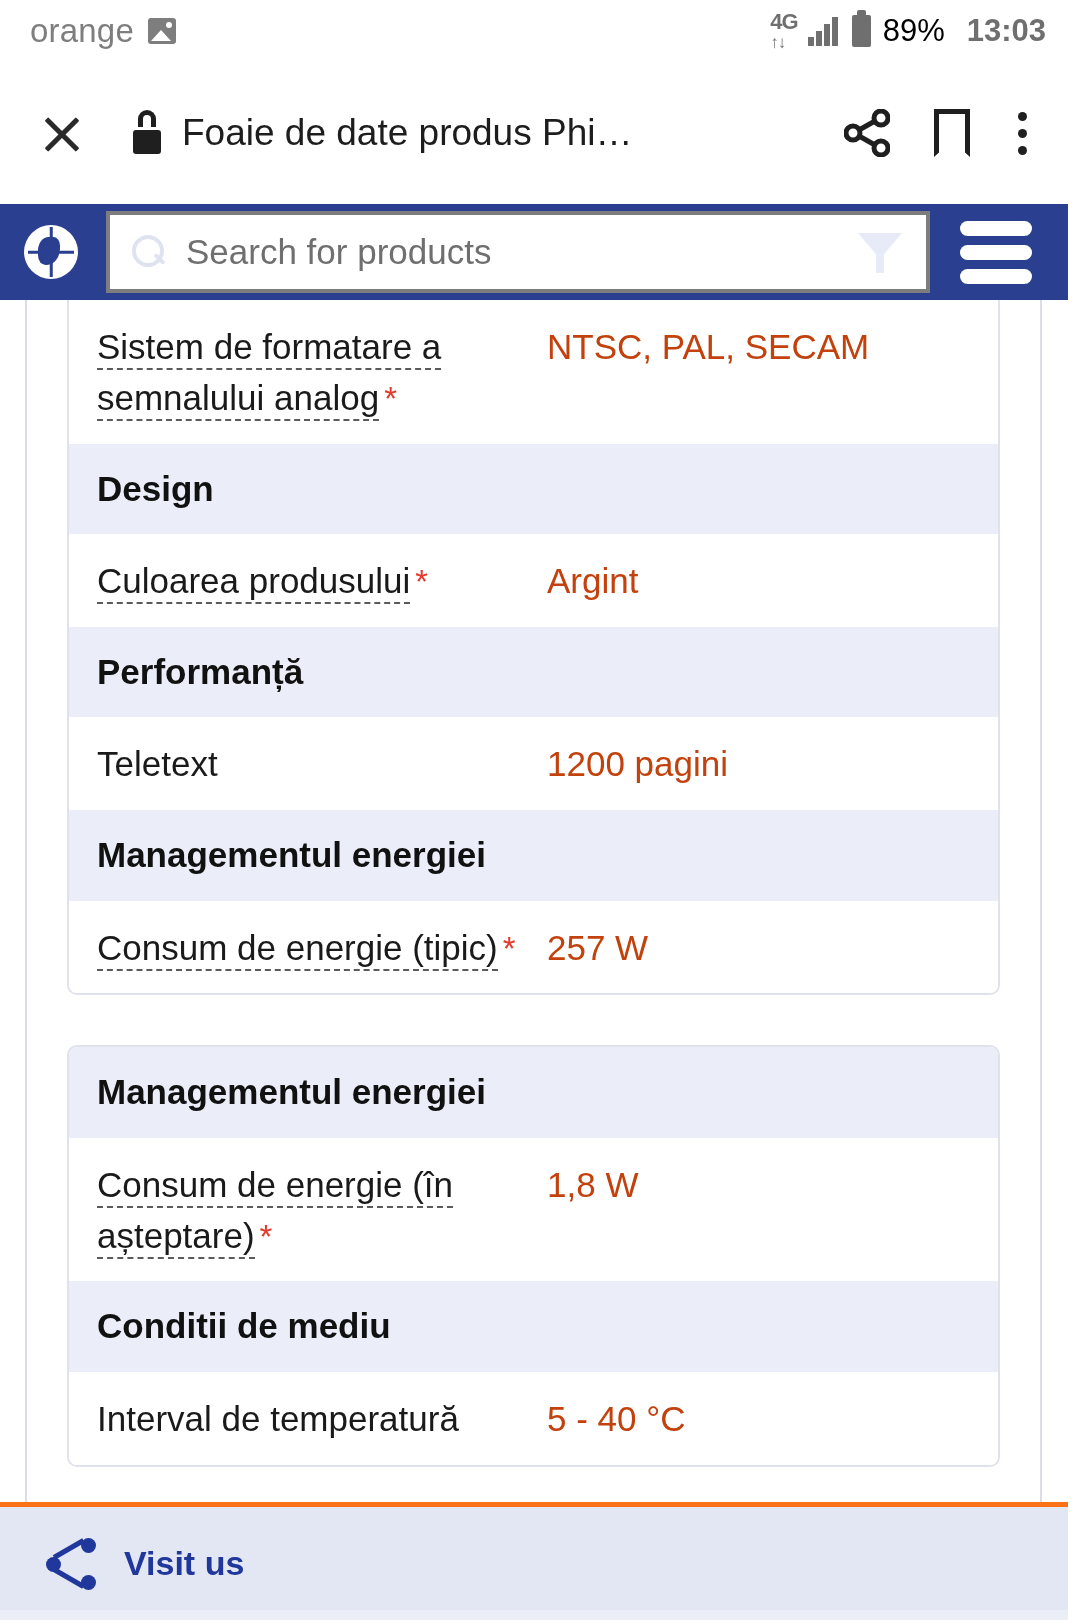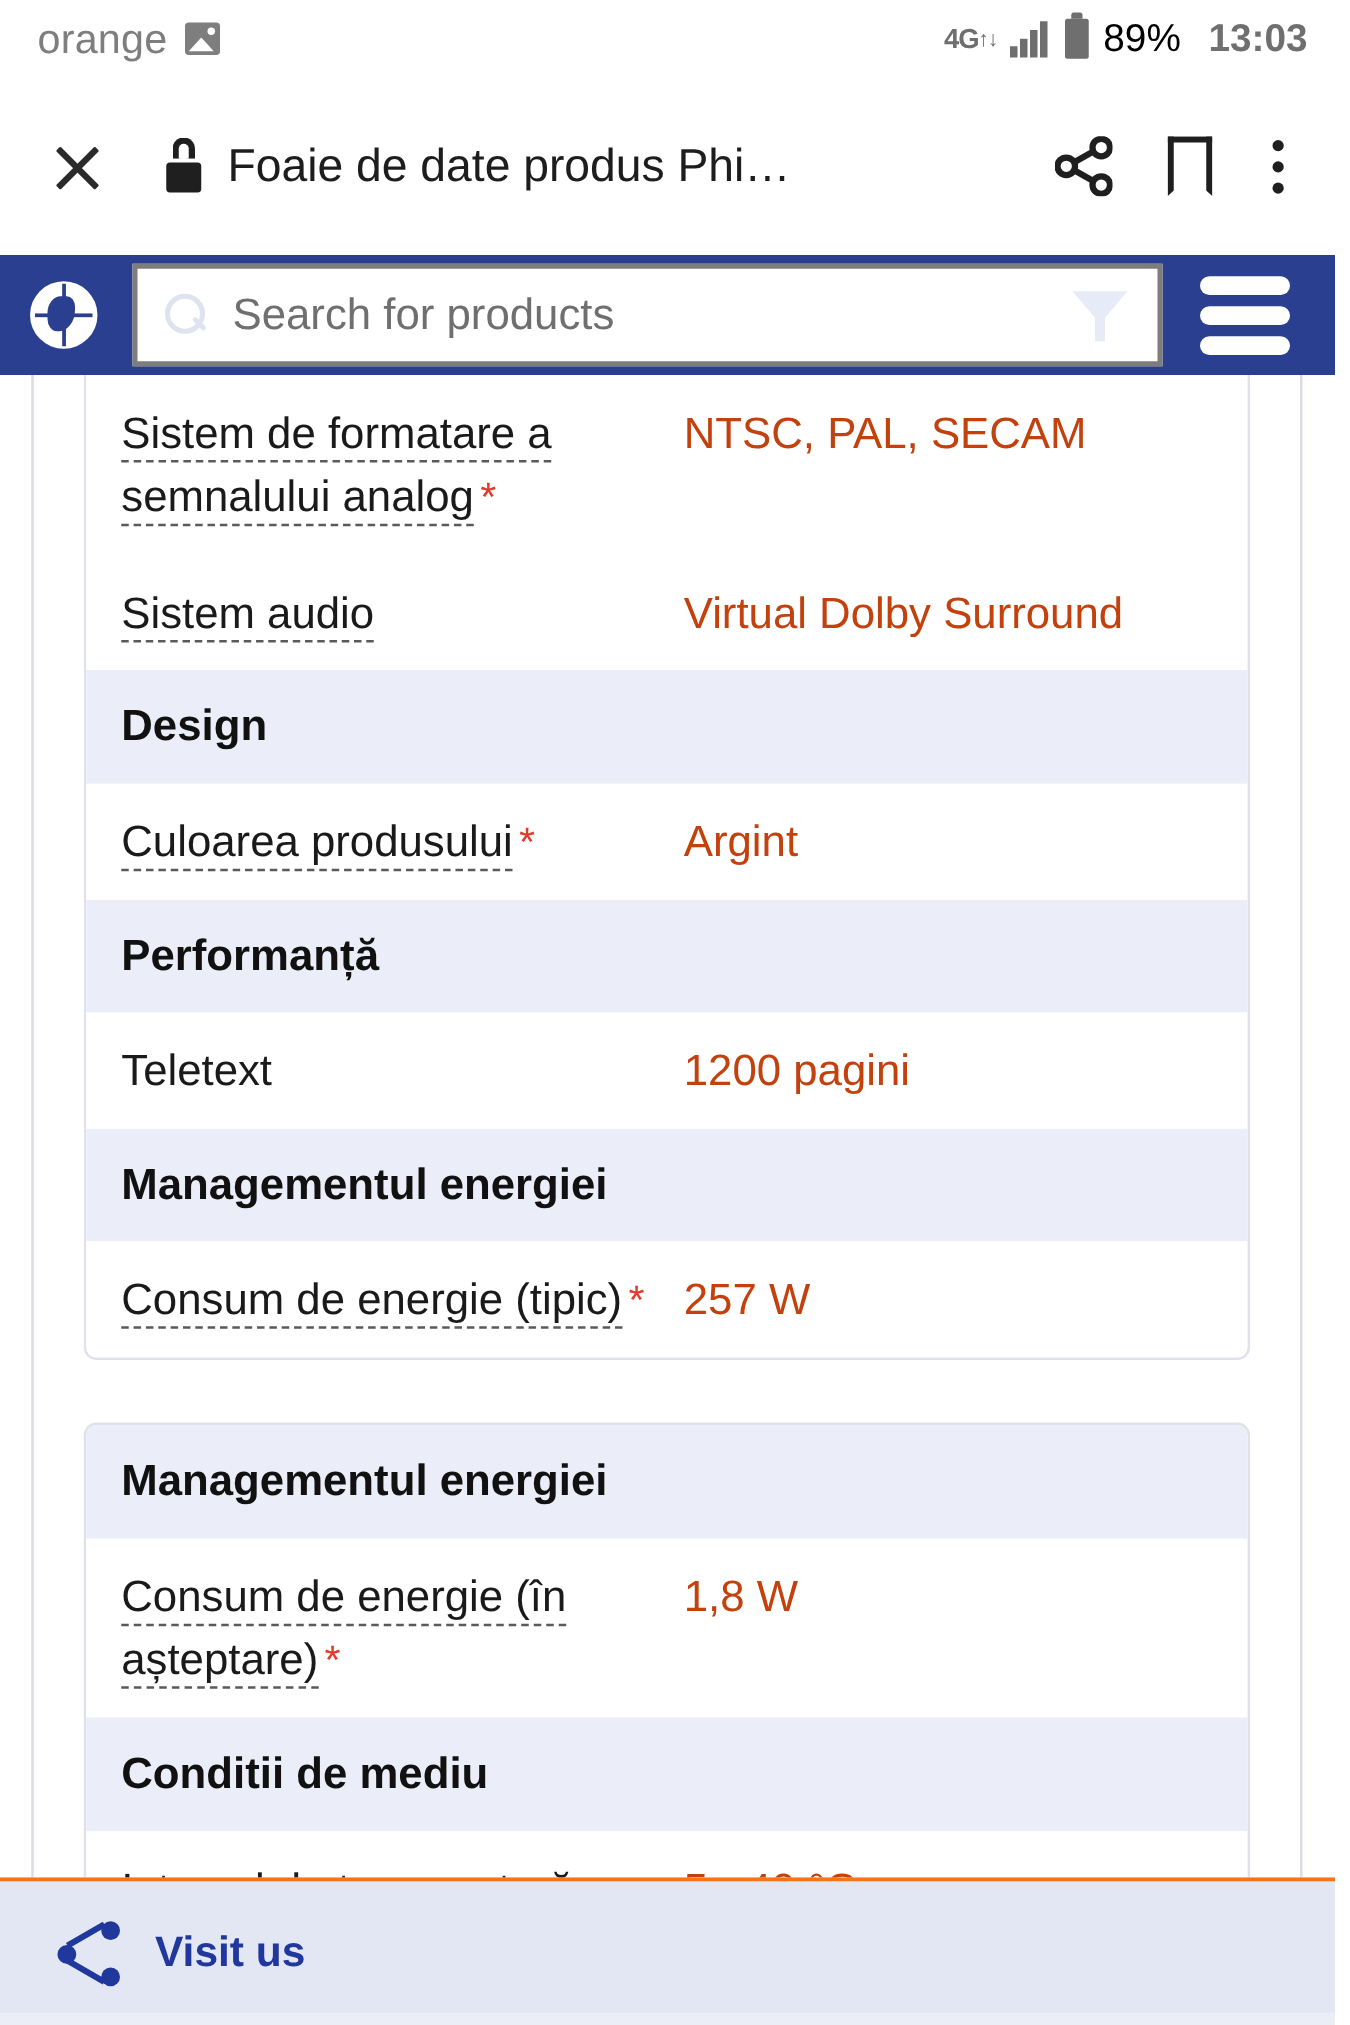--- a/index.html
+++ b/index.html
@@ -66,22 +66,22 @@
     background:#ffffff;
   }
   .status-right {
     margin-left: auto;
     display: flex;
     align-items: center;
     gap: 10px;
   }
   .net-type {
     display:flex;
-    flex-direction:row;
-    align-items:center;
+    flex-direction:column;
+    align-items:flex-start;
     line-height:1;
   }
   .net-type .g {
     font-size: 22px;
     font-weight: bold;
     color:#6f6f6f;
     letter-spacing:-1px;
   }
   .net-type .arrows {
     font-size: 17px;
@@ -413,21 +413,21 @@
 
   
   .visit-bar {
     position:absolute;
     left:0; right:0; bottom: 0;
     height: 118px;
     background: #e3e6f3;
     display:flex;
     align-items:center;
     padding-left: 46px;
-    border-top: 3px solid #f97316;
+    border-top: 5px solid #f97316;
     cursor:pointer;
   }
   .share-glyph {
     position: relative;
     width: 52px; height: 52px;
     flex: 0 0 52px;
   }
   .share-glyph i {
     position:absolute;
     width: 15px; height: 15px;
@@ -532,24 +532,20 @@
   </div>
 
   <div class="page-body">
     <div class="outer-frame"></div>
 
     <div class="content-col">
       <div class="card first" id="card-one">
           <div class="spec-row">
             <div class="spec-label"><span class="term">Sistem de formatare a semnalului analog</span><span class="star">*</span></div>
             <div class="spec-value">NTSC, PAL, SECAM</div>
-          </div>
-          <div class="spec-row">
-            <div class="spec-label"><span class="term">Sistem audio</span></div>
-            <div class="spec-value">Virtual Dolby Surround</div>
           </div>
           <div class="section-head">Design</div>
           <div class="spec-row">
             <div class="spec-label"><span class="term">Culoarea produsului</span><span class="star">*</span></div>
             <div class="spec-value">Argint</div>
           </div>
           <div class="section-head">Performanță</div>
           <div class="spec-row">
             <div class="spec-label"><span class="term plain">Teletext</span></div>
             <div class="spec-value">1200 pagini</div>

